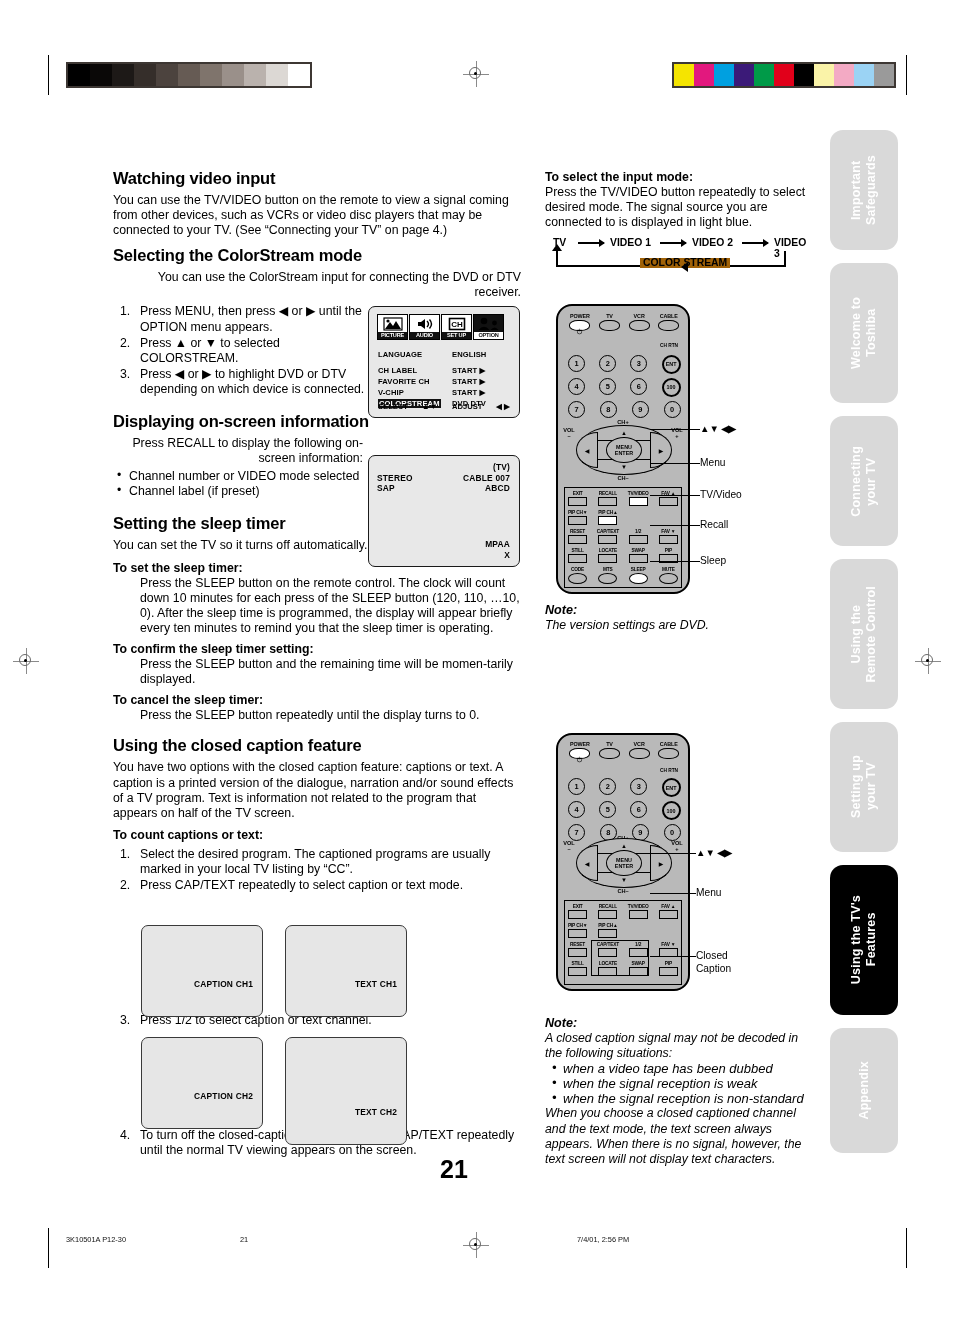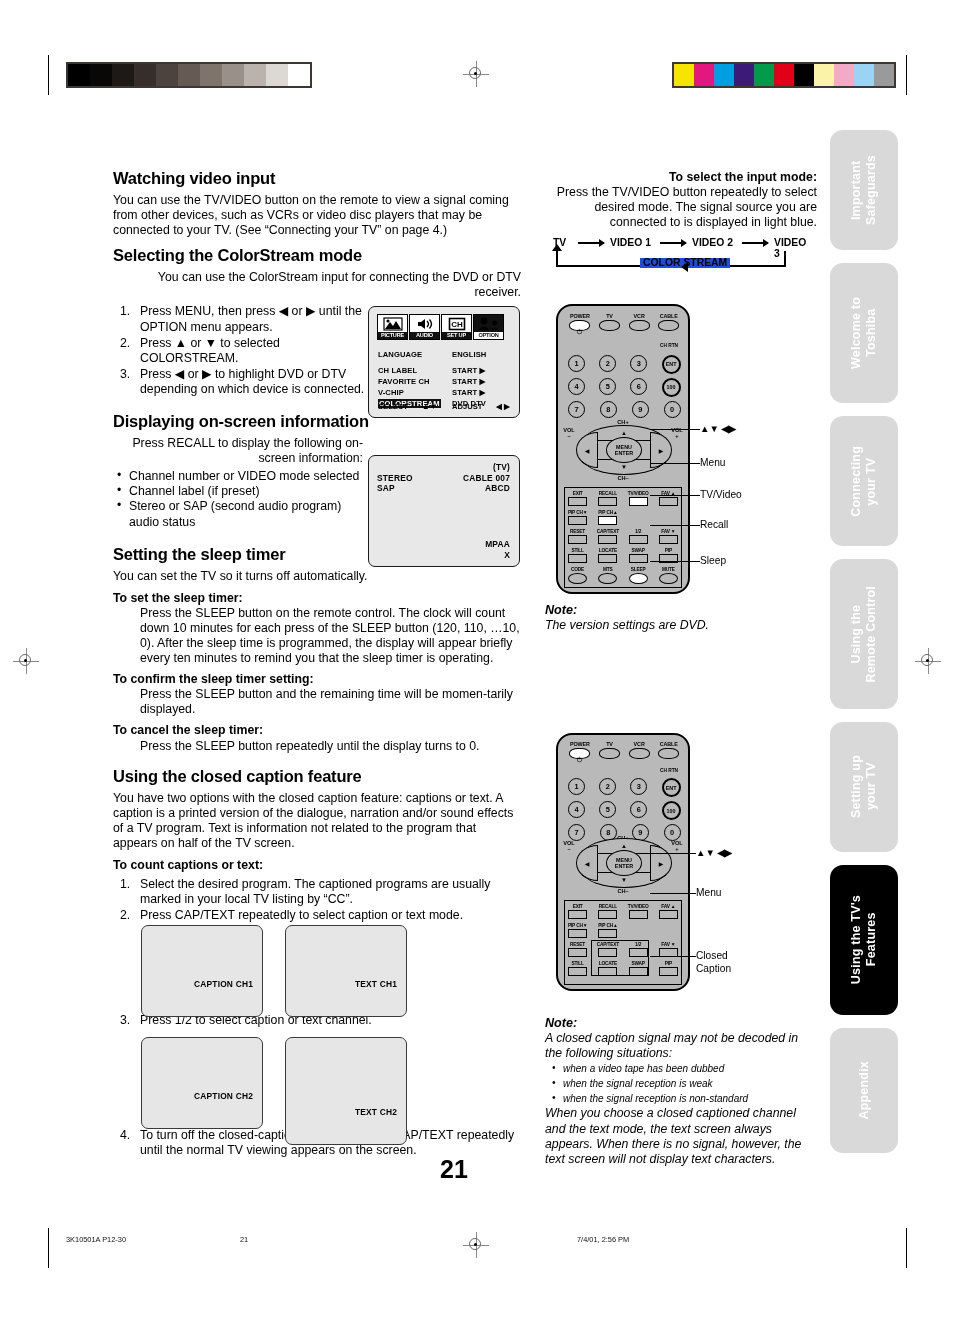--- a/index.html
+++ b/index.html
@@ -27,40 +27,40 @@
        box-sizing:border-box;}
   .tab.active{background:#000000;color:#ffffff;}
   .tab span{
     writing-mode:vertical-rl;transform:rotate(180deg);
     font-size:12.5px;font-weight:bold;line-height:15px;text-align:center;
     letter-spacing:.2px;white-space:pre-line;
   }
 
   
   .col-left{position:absolute;left:113px;top:168px;width:408px;}
-  .col-right{position:absolute;left:545px;top:170px;width:272px;text-align:right;}
+  .col-right{position:absolute;left:545px;top:170px;width:272px;}
 
   h2.sect{
     font-size:16.5px;font-weight:bold;margin:0 0 5px 0;line-height:20px;
     letter-spacing:-.2px;
   }
   p.body{font-size:12.3px;line-height:15.1px;margin:0 0 7px 0;}
   p.body.tight{margin-bottom:3px;text-align:right;}
   .runin{font-size:12.3px;line-height:15.1px;font-weight:bold;margin:6px 0 0 0;}
   .indent{font-size:12.3px;line-height:15.1px;margin:0 0 6px 0;padding-left:27px;}
   ol.steps{margin:4px 0 0 0;padding-left:0;list-style:none;font-size:12.3px;line-height:15.1px;}
   ol.steps li{position:relative;padding-left:27px;margin-bottom:1px;}
   ol.steps li .num{position:absolute;left:7px;top:0;}
   ul.bul{margin:0 0 0 0;padding-left:0;list-style:none;font-size:12.3px;line-height:15.1px;}
   ul.bul li{position:relative;padding-left:16px;}
   ul.bul li:before{content:"•";position:absolute;left:4px;top:-1px;}
 
   .note-h{font-size:12.6px;font-weight:bold;font-style:italic;margin:0 0 1px 0;}
   .note-b{font-size:12.3px;font-style:italic;line-height:15.1px;margin:0;}
-  ul.bul-it{margin:0;padding-left:0;list-style:none;font-size:10px;font-style:italic;line-height:15.1px;}
+  ul.bul-it{margin:0;padding-left:0;list-style:none;font-size:13px;font-style:italic;line-height:15.1px;}
   ul.bul-it li{position:relative;padding-left:18px;}
   ul.bul-it li:before{content:"•";position:absolute;left:7px;top:-1px;}
 
   
   .osd{position:absolute;background:#e8e8e8;border:1.6px solid #1a1a1a;border-radius:7px;box-sizing:border-box;}
   .menu-osd{left:368px;top:306px;width:152px;height:112px;}
   .menu-icons{position:absolute;left:8px;top:7px;display:flex;}
   .mi{width:31px;height:26px;background:#ffffff;border:1px solid #000;box-sizing:border-box;
       display:flex;flex-direction:column;align-items:center;justify-content:flex-end;margin-right:1px;}
   .mi.sel{background:#111;}
@@ -84,21 +84,21 @@
 
   
   .flow{position:absolute;left:548px;top:237px;width:262px;height:42px;font-size:10.4px;font-weight:bold;}
   .flow .node{position:absolute;top:0;}
   .flow .arrow{position:absolute;top:5px;height:2px;background:#000;}
   .flow .arrow:after{content:"";position:absolute;right:-1px;top:-3px;border-left:6px solid #000;border-top:4px solid transparent;border-bottom:4px solid transparent;}
   .flow .ret-h{position:absolute;left:8px;top:28px;height:2.4px;background:#000;}
   .flow .ret-v-l{position:absolute;left:8px;top:14px;width:2.4px;height:16px;background:#000;}
   .flow .ret-v-l:after{content:"";position:absolute;left:-4px;top:-7px;border-bottom:7px solid #000;border-left:5px solid transparent;border-right:5px solid transparent;}
   .flow .ret-v-r{position:absolute;right:10px;top:14px;width:2.4px;height:16px;background:#000;}
-  .flow .cs{position:absolute;left:92px;top:21px;text-align:left;line-height:10px;font-size:10.4px;font-weight:bold;background:#1d4ed8;padding:0 3px;}
+  .flow .cs{position:absolute;left:92px;top:21px;text-align:left;line-height:10px;font-size:10.4px;font-weight:bold;background:#a16207;padding:0 3px;}
   .flow .cs-arrow{position:absolute;left:133px;top:25px;border-right:7px solid #000;border-top:5px solid transparent;border-bottom:5px solid transparent;}
 
   
   .remote{position:absolute;}
   .rc-body{position:absolute;left:0;top:0;width:100%;height:100%;
            background:#b9b9b9;border:2.4px solid #000;border-radius:16px;box-sizing:border-box;}
   .rc-top-row{position:absolute;left:9%;top:3%;width:84%;display:flex;justify-content:space-between;}
   .rc-tb{width:21%;text-align:center;}
   .rc-tb .t{font-size:5.4px;font-weight:bold;letter-spacing:-.1px;}
   .rc-tb .e{margin:1px auto 0;width:19px;height:9px;border:1.4px solid #000;border-radius:9px/5px;background:#b9b9b9;}
@@ -234,21 +234,20 @@
     <li><span class="num">1.</span><span>Press MENU, then press ◀ or ▶ until the OPTION menu appears.</span></li>
     <li><span class="num">2.</span><span>Press ▲ or ▼ to selected COLORSTREAM.</span></li>
     <li><span class="num">3.</span><span>Press ◀ or ▶ to highlight DVD or DTV depending on which device is connected.</span></li>
   </ol>
 
   <h2 class="sect" style="margin-top:14px;">Displaying on-screen information</h2>
   <p class="body tight" style="width:250px;">Press RECALL to display the following on-screen information:</p>
   <ul class="bul" style="width:252px;">
     <li>Channel number or VIDEO mode selected</li>
     <li>Channel label (if preset)</li>
-    <li>Stereo or SAP (second audio program) audio status</li>
   </ul>
 
   <h2 class="sect" style="margin-top:14px;">Setting the sleep timer</h2>
   <p class="body">You can set the TV so it turns off automatically.</p>
 
   <p class="runin">To set the sleep timer:</p>
   <p class="indent">Press the SLEEP button on the remote control. The clock will count down 10 minutes for each press of the SLEEP button (120, 110, …10, 0). After the sleep time is programmed, the display will appear briefly every ten minutes to remind you that the sleep timer is operating.</p>
   <p class="runin">To confirm the sleep timer setting:</p>
   <p class="indent">Press the SLEEP button and the remaining time will be momen-tarily displayed.</p>
   <p class="runin">To cancel the sleep timer:</p>

